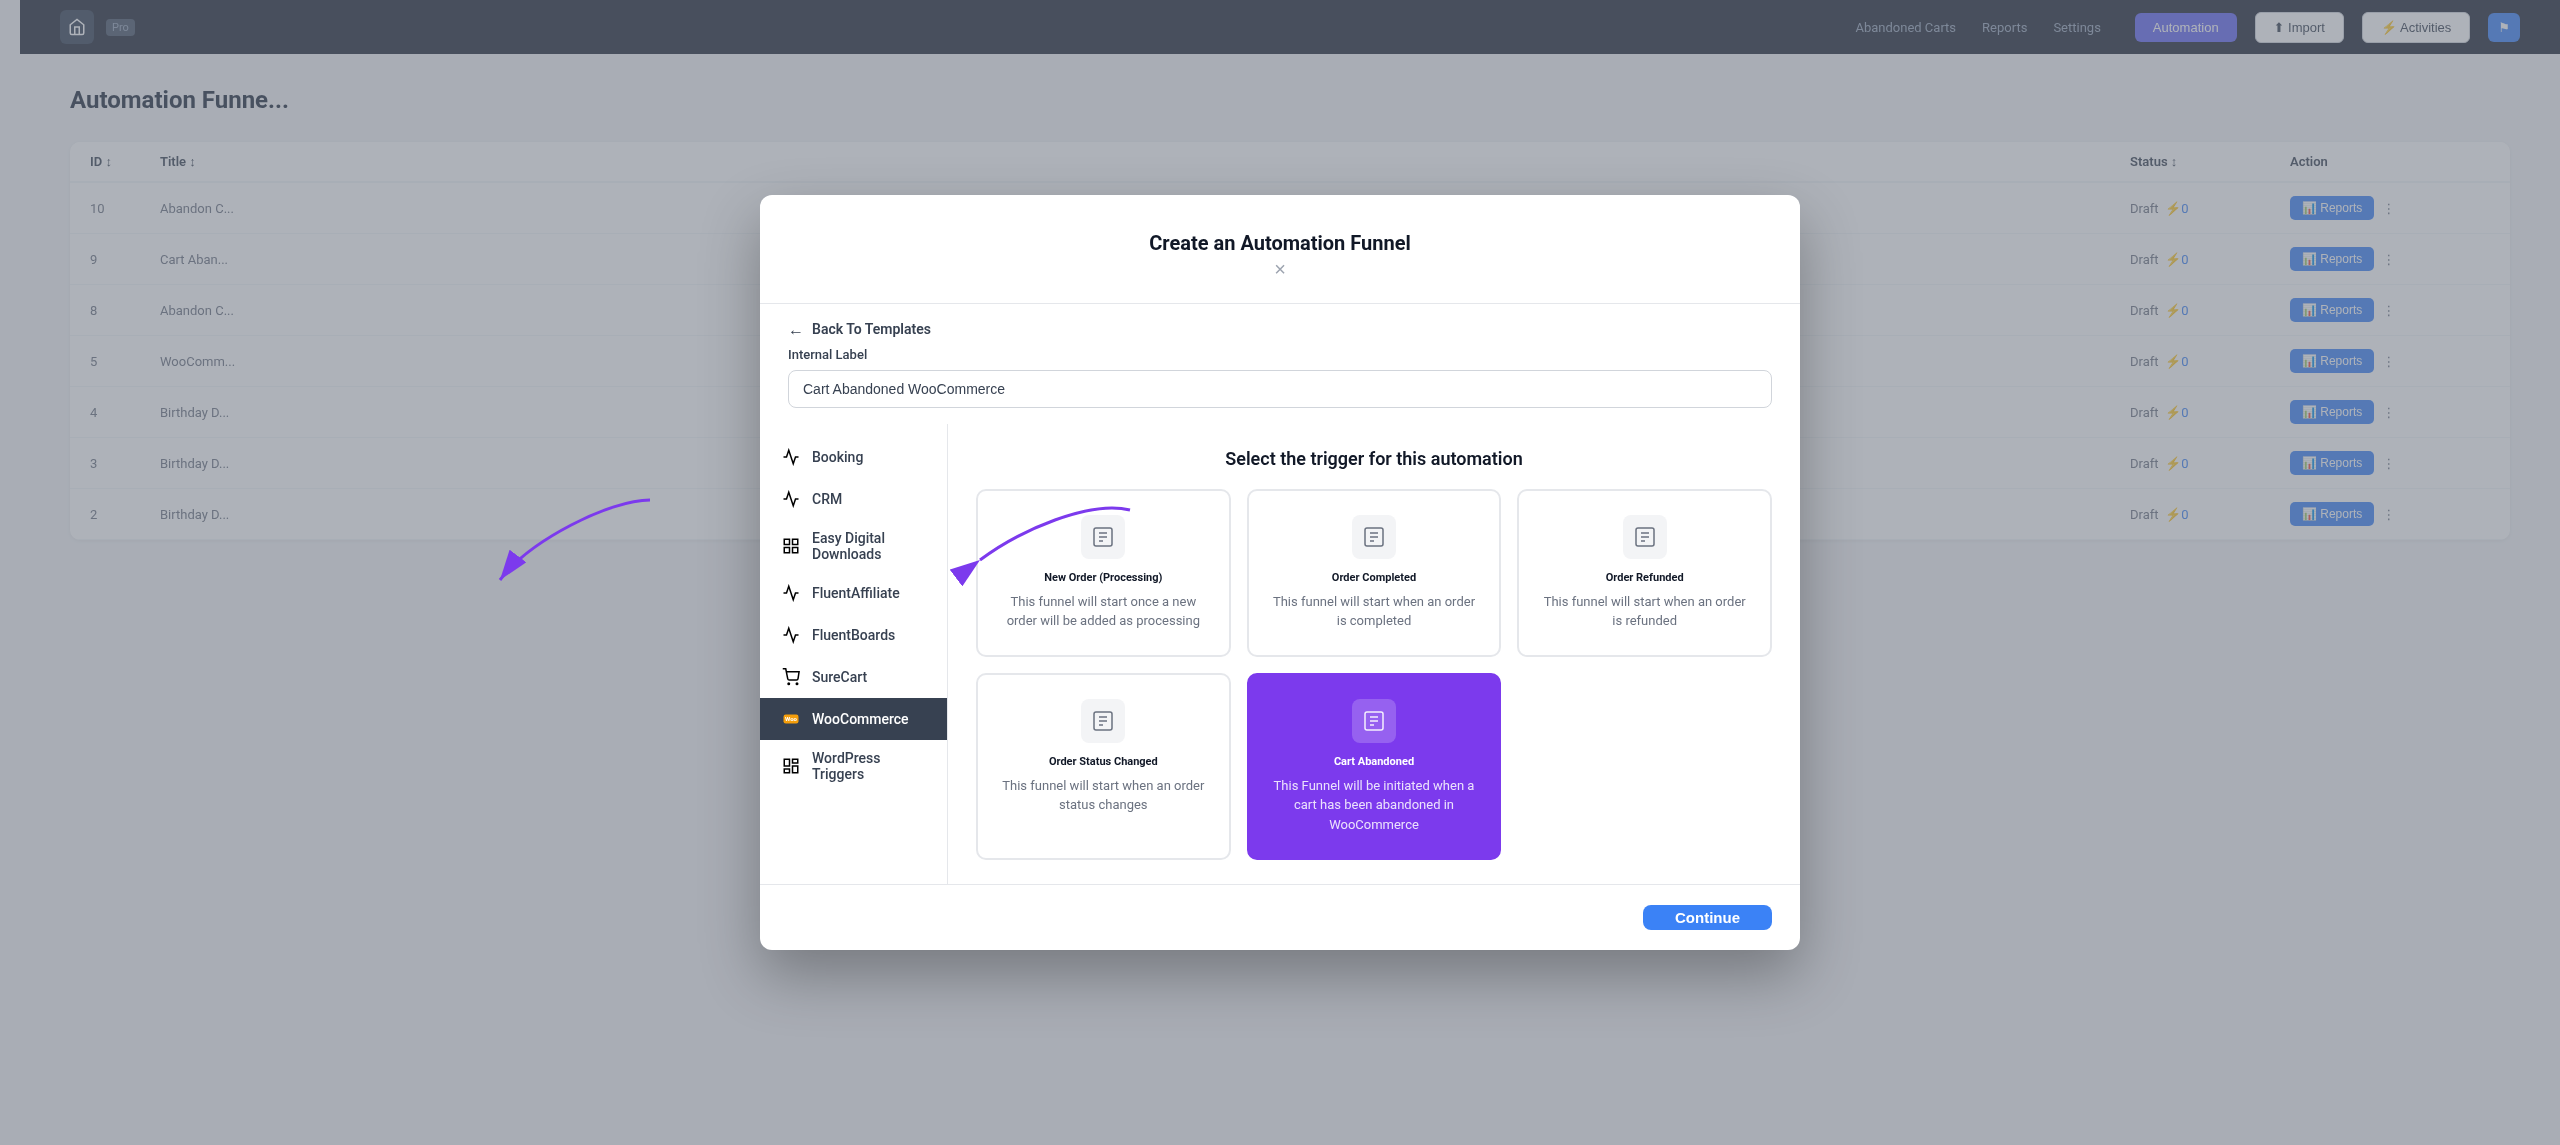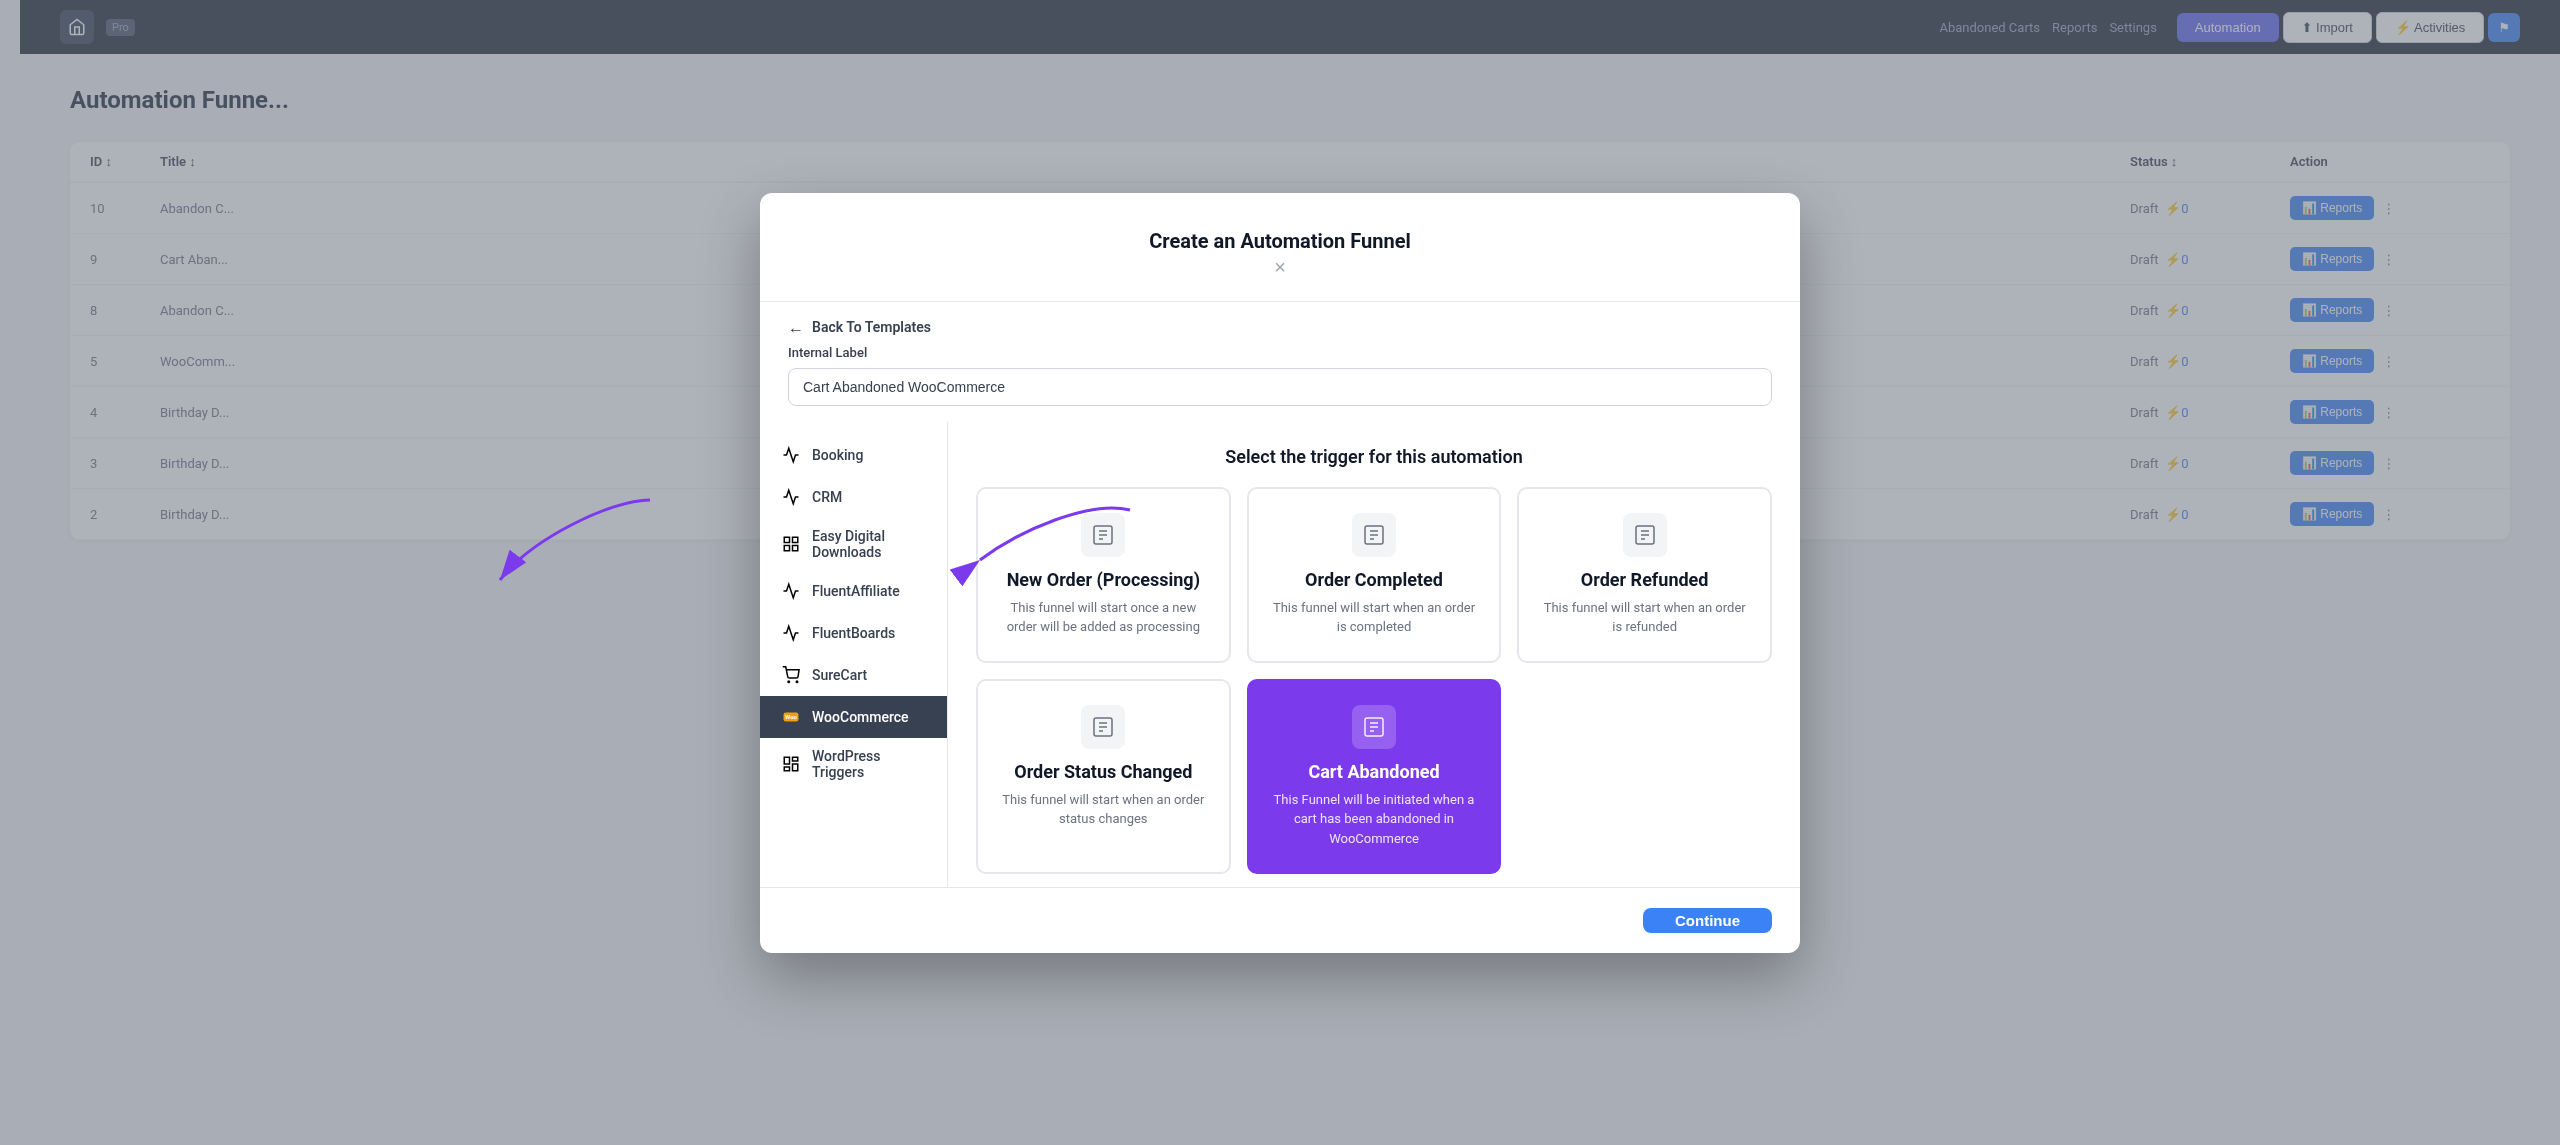--- a/index.html
+++ b/index.html
@@ -195,21 +195,21 @@
       justify-content: center;
       margin-bottom: 12px;
       font-size: 20px;
     }
 
     .trigger-card.selected .trigger-card-icon {
       background: rgba(255,255,255,0.2);
     }
 
     .trigger-card-name {
-      font-size: 18px;
+      font-size: 11px;
       font-weight: 700;
       color: #111827;
       margin-bottom: 8px;
     }
 
     .trigger-card.selected .trigger-card-name {
       color: white;
     }
 
     .trigger-card-desc {
@@ -354,21 +354,21 @@
     }
 
     .pagination-row span {
       font-size: 13px;
       color: #6b7280;
     }
 
     .topbar-right-buttons {
       display: flex;
       align-items: center;
-      gap: 4px;
+      gap: 18px;
     }
 
     .topbar-btn {
       background: #6366f1;
       color: white;
       border: none;
       padding: 7px 18px;
       border-radius: 6px;
       font-size: 13px;
       cursor: pointer;

